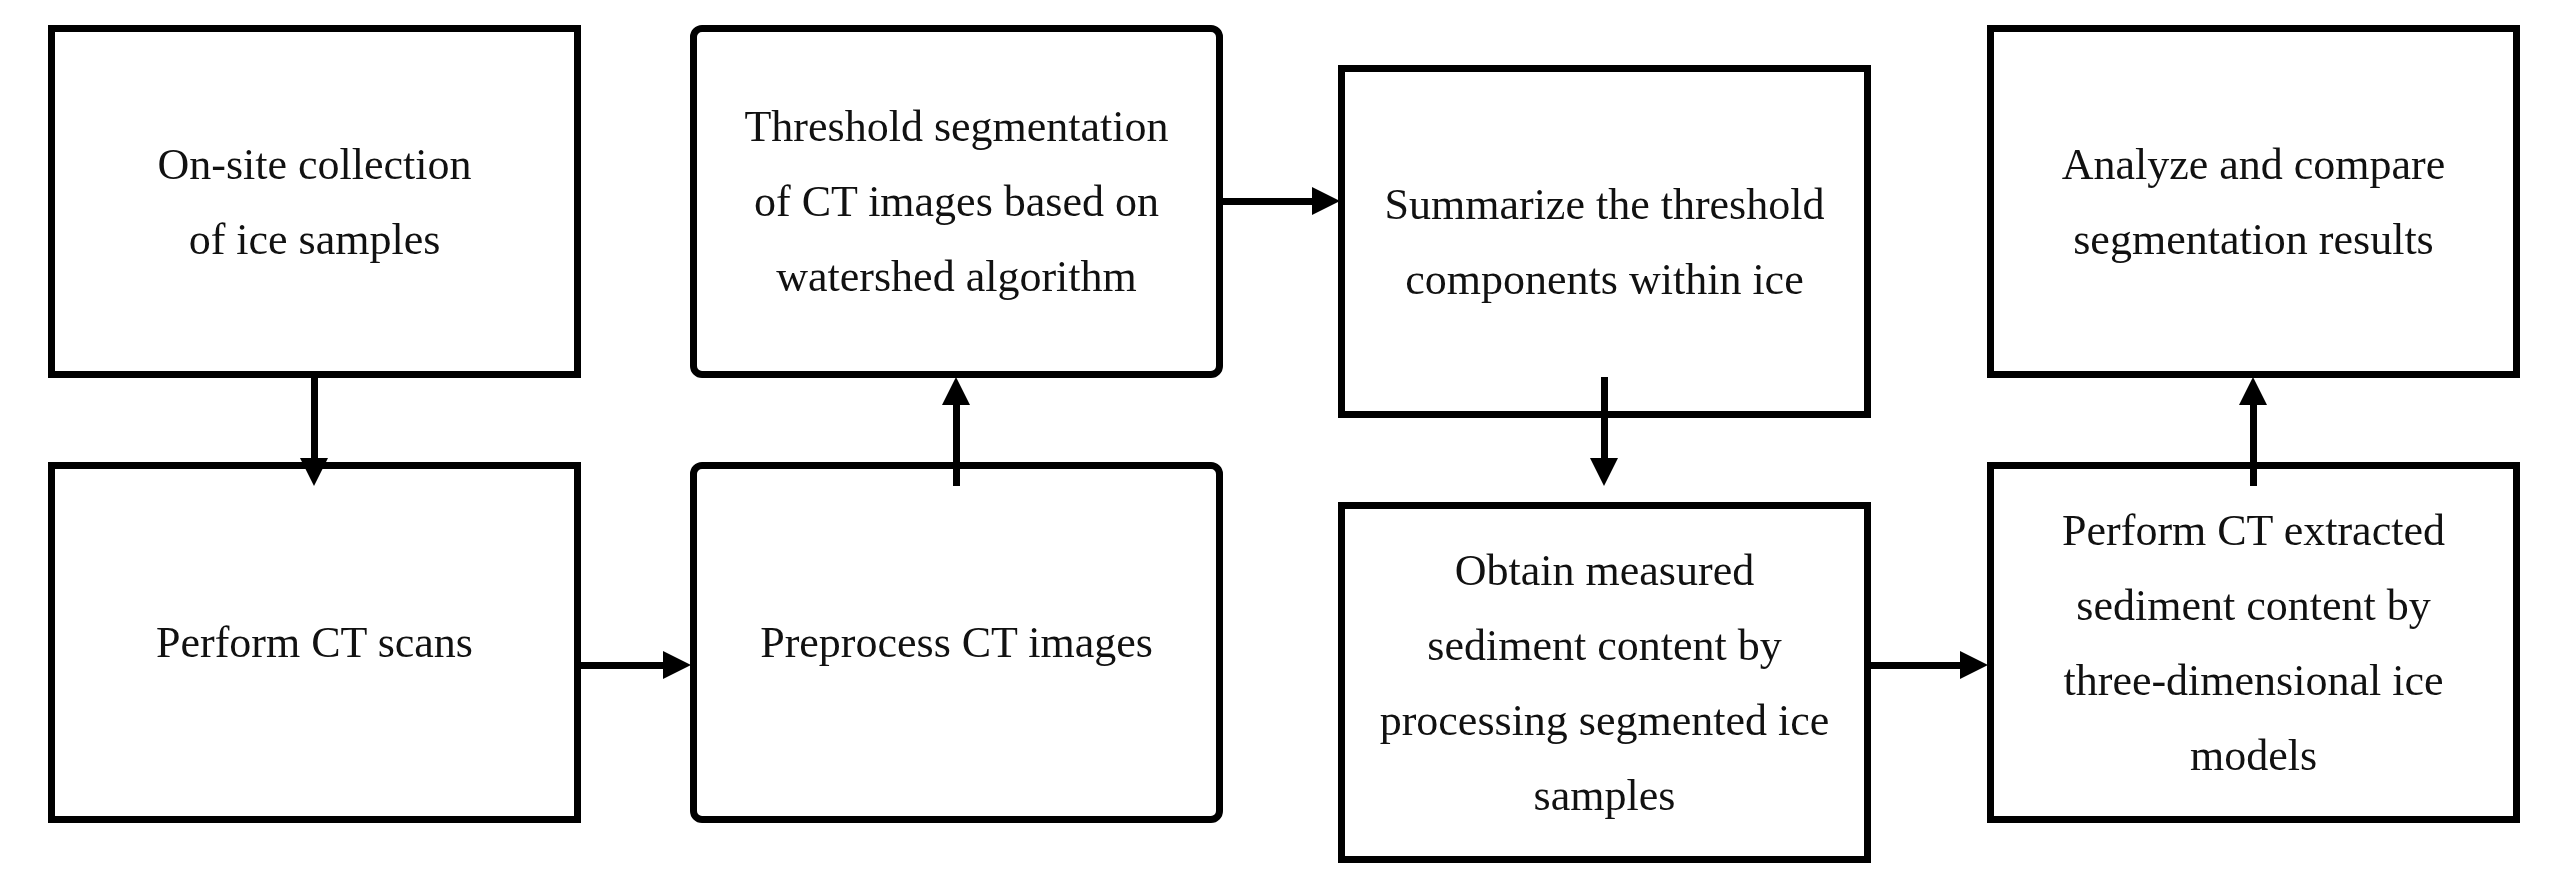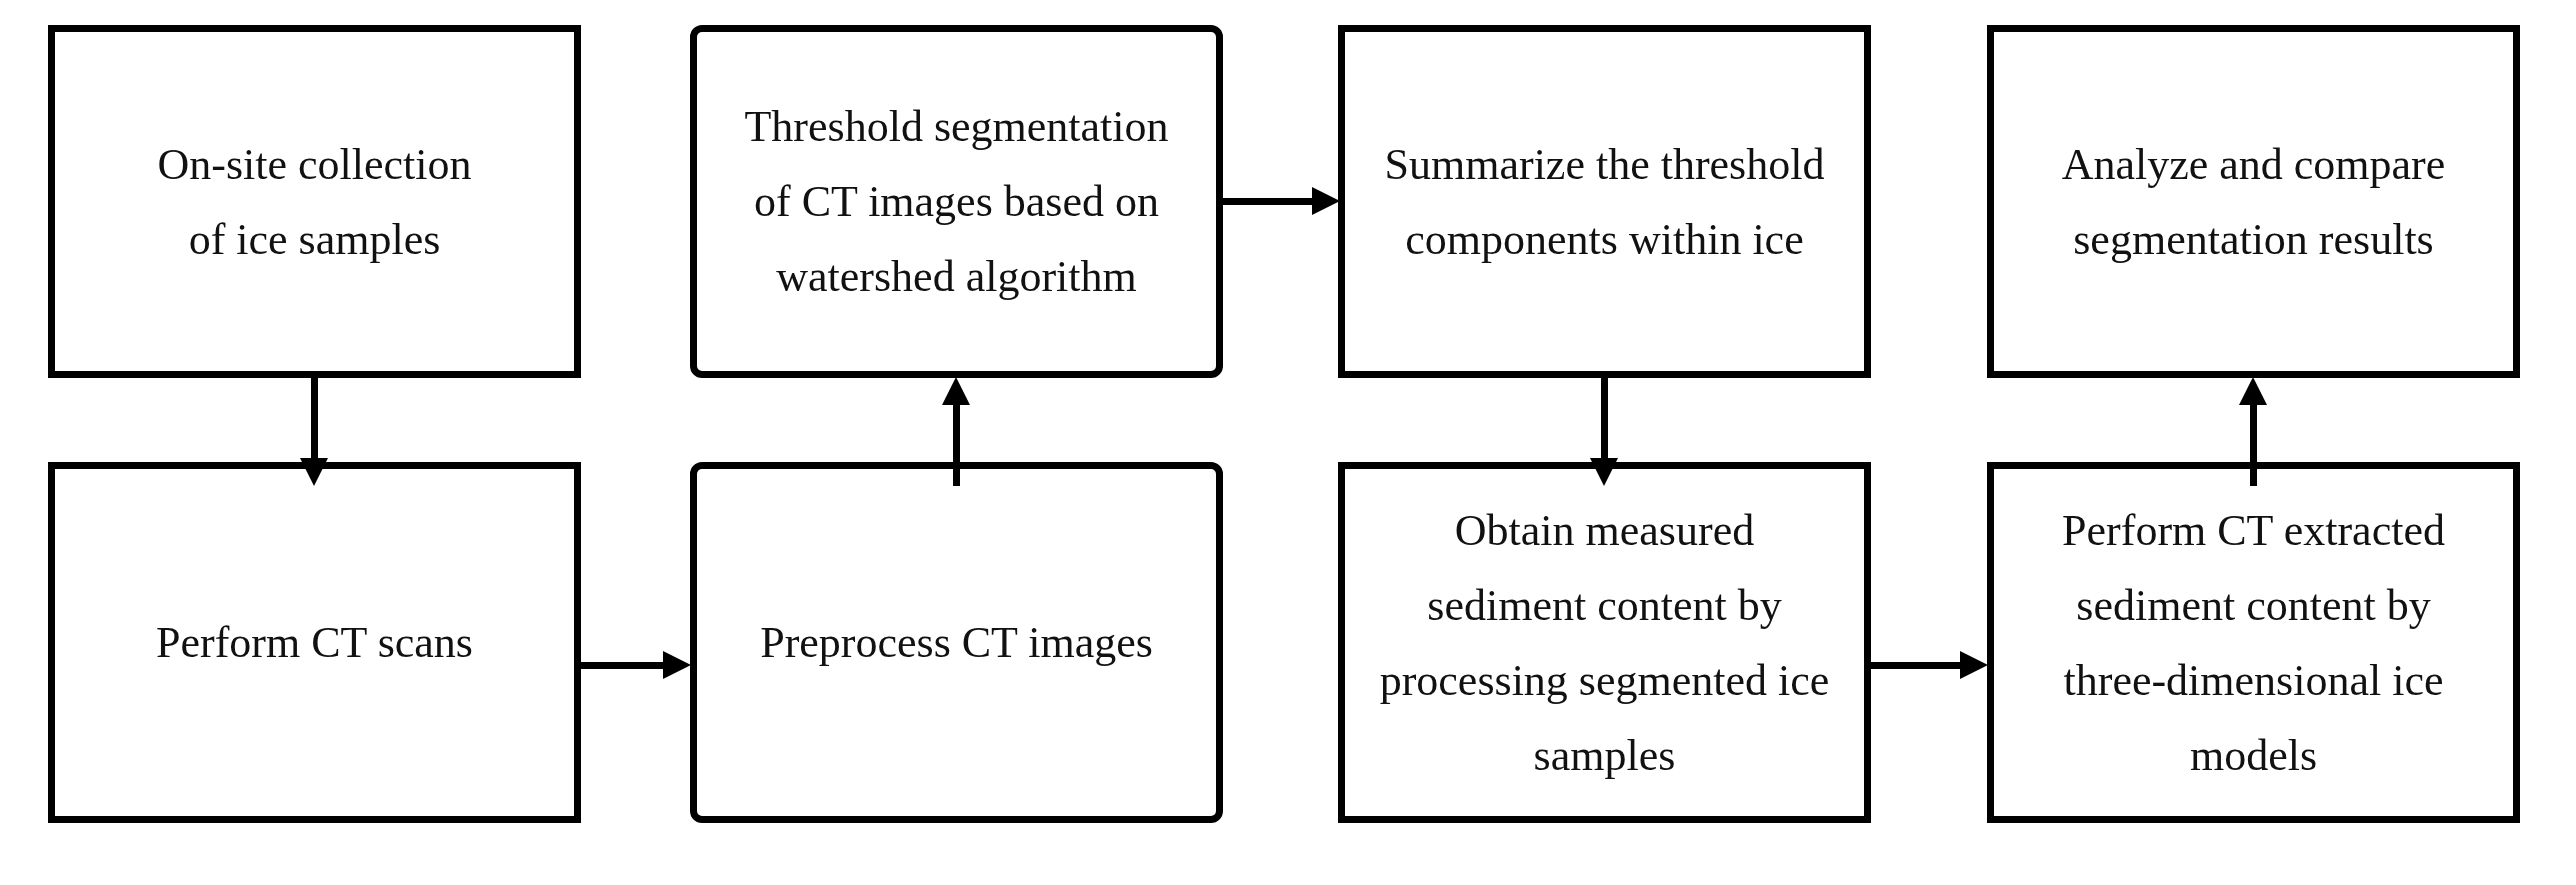--- a/index.html
+++ b/index.html
@@ -21,21 +21,21 @@
     justify-content: center;
     align-items: center;
     text-align: center;
     font-size: 44px;
     color: #111111;
   }
   .row-top    { top: 25px;  height: 353px; }
   .row-bottom { top: 462px; height: 361px; }
   .col1 { left: 48px;   width: 533px; }
   .col2 { left: 690px; width: 533px; border-radius: 12px; }
-  .col3 { left: 1338px; width: 533px; }
+  .col3 { left: 1338px; width: 533px; margin-top: 40px; }
   .col4 { left: 1987px; width: 533px; }
   .bline { line-height: 75px; white-space: nowrap; }
   .arrow { position: absolute; }
   .shaft-v { position: absolute; width: 7.3px; background: #000000; }
   .shaft-h { position: absolute; height: 7.3px; background: #000000; }
   .head { position: absolute; width: 0; height: 0; }
   .head.down  { border-left: 14.7px solid transparent; border-right: 14.7px solid transparent; border-top: 28px solid #000000; }
   .head.up    { border-left: 14.7px solid transparent; border-right: 14.7px solid transparent; border-bottom: 28px solid #000000; }
   .head.right { border-top: 14.7px solid transparent; border-bottom: 14.7px solid transparent; border-left: 28px solid #000000; }
 </style>

